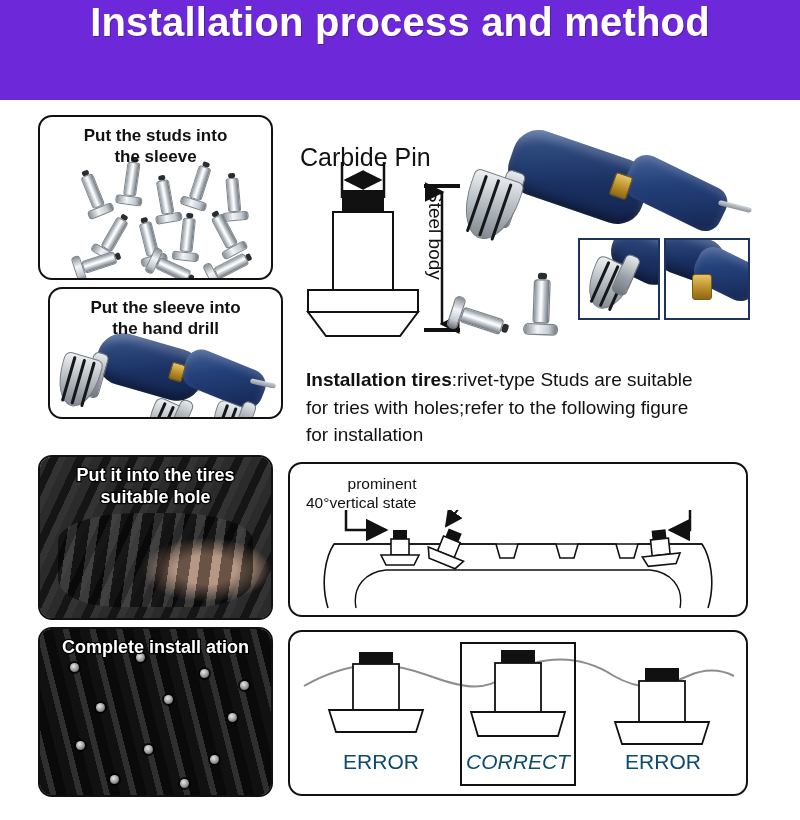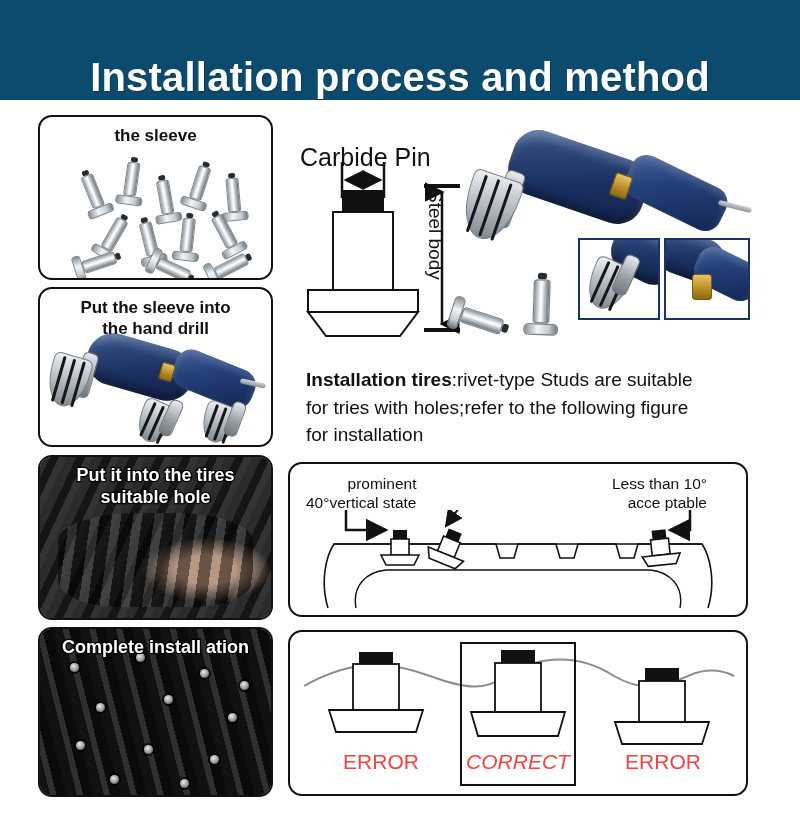--- a/index.html
+++ b/index.html
@@ -1,31 +1,31 @@
 <!DOCTYPE html>
 <html><head>
 <meta charset="utf-8">
 <style>
   html,body{margin:0;padding:0;background:#ffffff;}
   body{width:800px;height:820px;position:relative;overflow:hidden;
        font-family:"Liberation Sans","DejaVu Sans",sans-serif;}
 
   
   .banner{position:absolute;left:0;top:0;width:800px;height:100px;
-          background:#0c4a6e;display:flex;align-items:flex-end;justify-content:center;}
+          background:#6d28d9;display:flex;align-items:flex-start;justify-content:center;}
   .banner-title{color:#ffffff;font-size:40px;font-weight:bold;letter-spacing:.2px;
                 text-shadow:1px 1px 0 rgba(0,0,0,.25);}
 
   
   .panel{position:absolute;border:2px solid #111;border-radius:14px;
          background:#fff;box-sizing:border-box;overflow:hidden;}
 
   
   .lp1{left:38px;top:115px;width:235px;height:165px;}
-  .lp2{left:38px;top:287px;width:235px;height:160px;}
+  .lp2{left:48px;top:287px;width:235px;height:132px;}
   .lp3{left:38px;top:455px;width:235px;height:165px;}
   .lp4{left:38px;top:627px;width:235px;height:170px;}
 
   .cap-plain{position:absolute;left:0;right:0;top:8px;text-align:center;
              font-size:17px;font-weight:bold;color:#111;line-height:1.25;z-index:4;}
   .cap-photo{position:absolute;left:0;right:0;top:8px;text-align:center;
              font-size:18px;font-weight:bold;color:#fff;line-height:1.2;z-index:4;
              -webkit-text-stroke:2.5px #000;paint-order:stroke fill;}
 
   
@@ -87,21 +87,21 @@
       writing-mode:vertical-rl;}
 
   .method-text{position:absolute;left:306px;top:366px;width:390px;
       font-size:19px;line-height:1.45;color:#111;}
   .method-text b{font-weight:bold;}
 
   .rp-angles{left:288px;top:462px;width:460px;height:155px;text-align:right;}
   .rp-errors{left:288px;top:630px;width:460px;height:166px;}
 
   .ang-label{position:absolute;font-size:15.5px;color:#111;line-height:1.25;}
-  .err-label{position:absolute;font-size:21px;color:#ef4444;text-align:center;}
+  .err-label{position:absolute;font-size:21px;color:#0c4a6e;text-align:center;}
   .correct-box{position:absolute;border:2px solid #111;box-sizing:border-box;}
 
   svg{display:block;}
 </style>
 </head>
 <body>
 
 <div class="banner">
   <div class="banner-title">Installation process and method</div>
 </div>
@@ -163,20 +163,21 @@
         <div class="shaft"></div>
         <div class="head"></div>
       </div>
     <div class="stud-pc" style="left:176px;top:126px;transform:rotate(63deg);">
       <div class="tip"></div>
         <div class="shaft"></div>
         <div class="head"></div>
       </div>
   </div>
   <div class="cap-plain">
+    <div>Put the studs into</div>
     <div>the sleeve</div>
   </div>
 </div>
 
 <div class="panel lp2">
   <div class="tool" style="left:0;top:0;width:235px;height:160px;">
     <div class="barrel" style="left:46px;top:52px;width:108px;height:52px;transform:rotate(16deg);"></div>
     <div class="grip" style="left:132px;top:70px;width:84px;height:40px;transform:rotate(22deg);"></div>
     <div class="collar" style="left:38px;top:63px;width:16px;height:46px;transform:rotate(16deg);"></div>
     <div class="chuck" style="left:8px;top:66px;width:40px;height:52px;transform:rotate(16deg);">
@@ -331,24 +332,20 @@
 
 <div class="method-text">
   <b>Installation tires</b><span>:rivet-type Studs are suitable for tries with holes;refer to the following figure for installation</span>
 </div>
 
 <div class="panel rp-angles">
   <div class="ang-label" style="left:16px;top:10px;">
     <div>prominent</div>
     <div>40°vertical state</div>
   </div>
-  <div class="ang-label" style="left:322px;top:10px;">
-    <div>Less than 10°</div>
-    <div>acce ptable</div>
-  </div>
 
   <svg style="position:absolute;left:0;top:46px;" width="456" height="105" viewBox="0 0 456 105">
     <defs>
       <marker id="tipR" markerWidth="9" markerHeight="9" refX="8" refY="4.5" orient="auto">
         <path d="M0,0 L9,4.5 L0,9 z" fill="#111"></path>
         </marker>
     </defs>
 
     <path d="M38,98 C30,72 36,46 44,34 L412,34 C420,46 426,72 418,98" fill="none" stroke="#111" stroke-width="1.6"></path>
 

